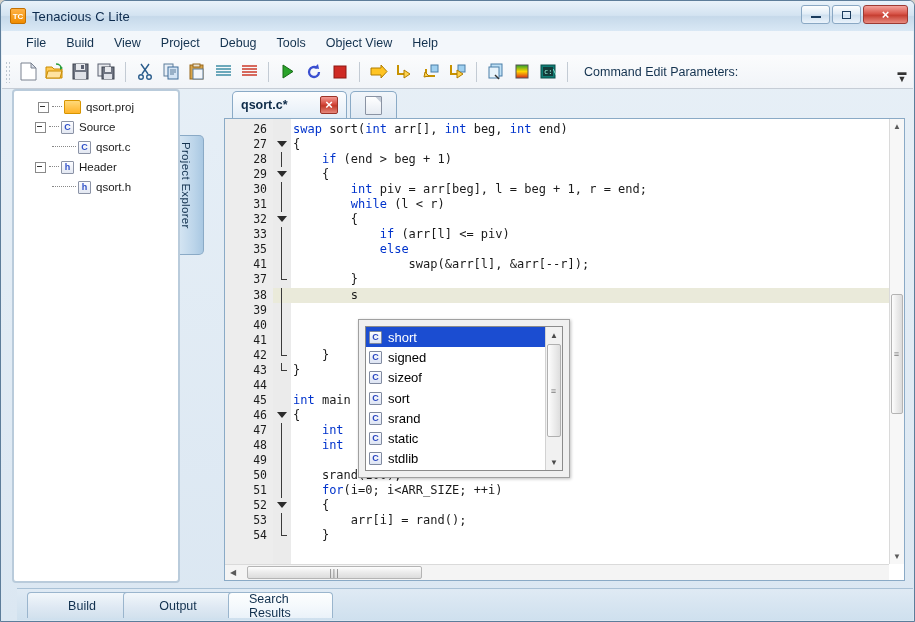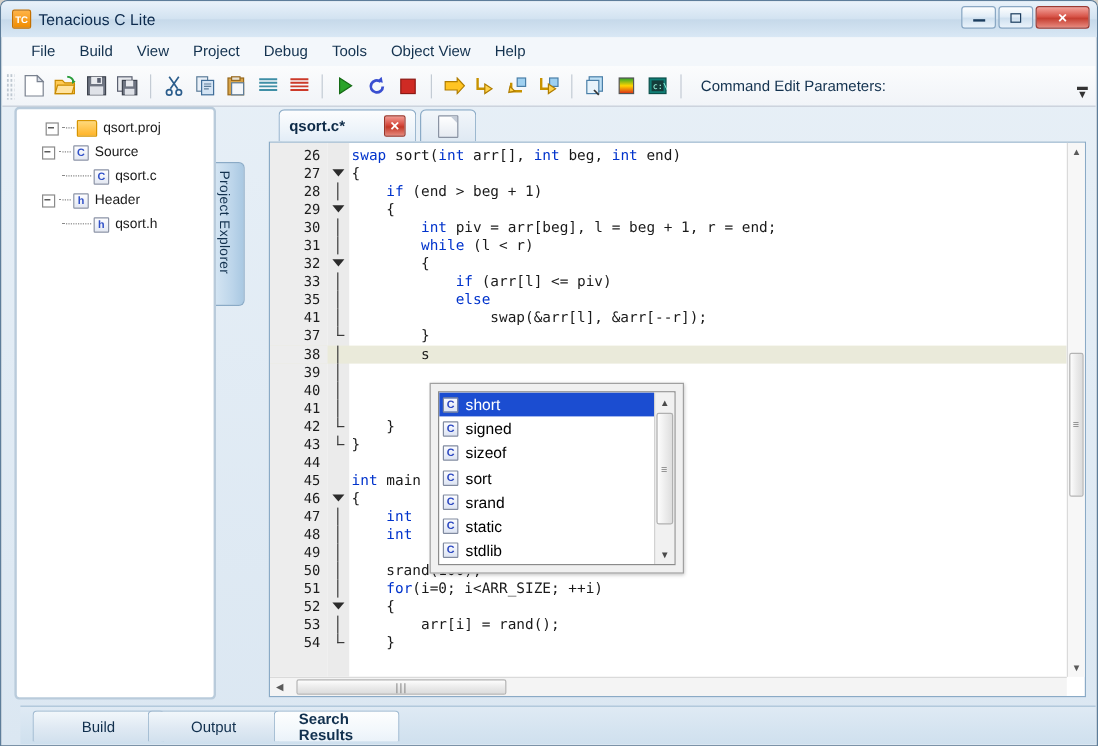--- a/index.html
+++ b/index.html
@@ -286,21 +286,21 @@
   .btab{
     position:absolute;top:3px;height:26px;
     border:1px solid #9ab5cd;border-bottom:none;
     border-radius:4px 4px 0 0;box-sizing:border-box;
     display:flex;align-items:center;justify-content:center;
     font-size:12.5px;color:#11304e;
     background:linear-gradient(180deg,#f2f7fb 0%,#dfe9f3 55%,#d2e1ee 100%);
   }
   .btab.active{
     background:linear-gradient(180deg,#fdfefe 0%,#f3f8fc 60%,#eaf2f9 100%);
-    font-weight:bold;
+    font-weight:normal;
     padding-left:20px;
   }
 </style>
 </head>
 <body>
 
 <div id="app">
 
   <div class="titlebar">
     <div class="title-icon">TC</div>

